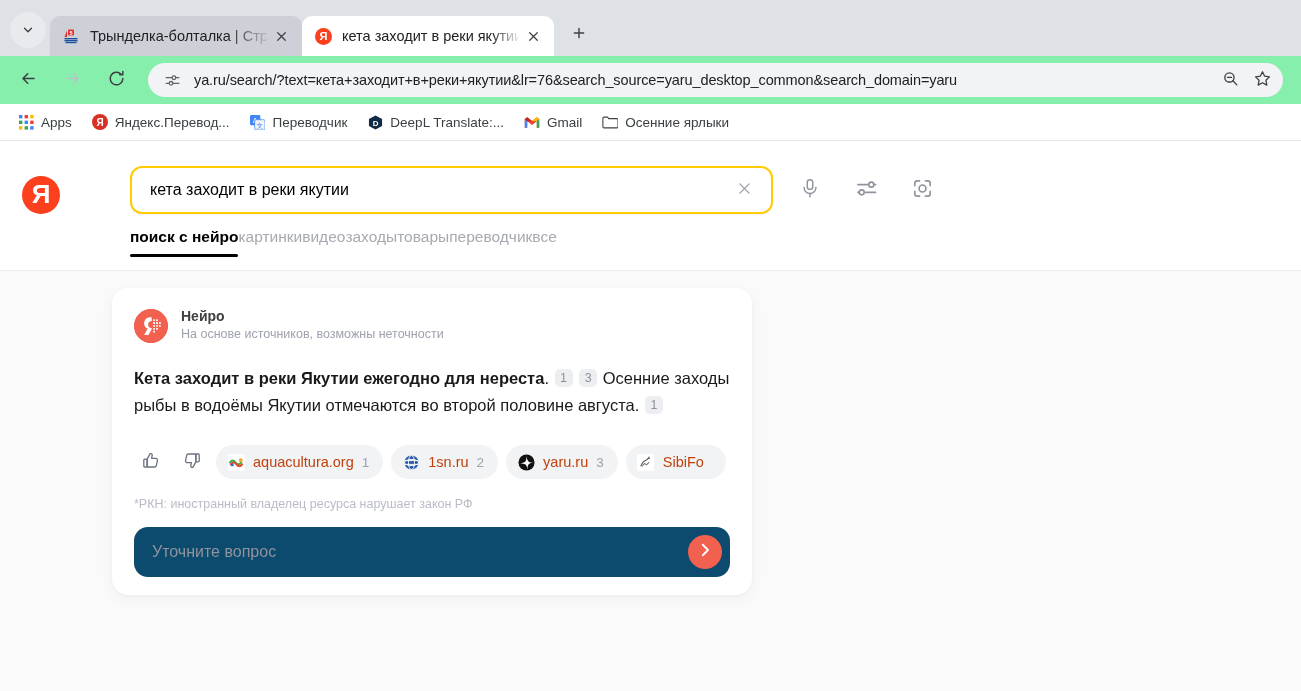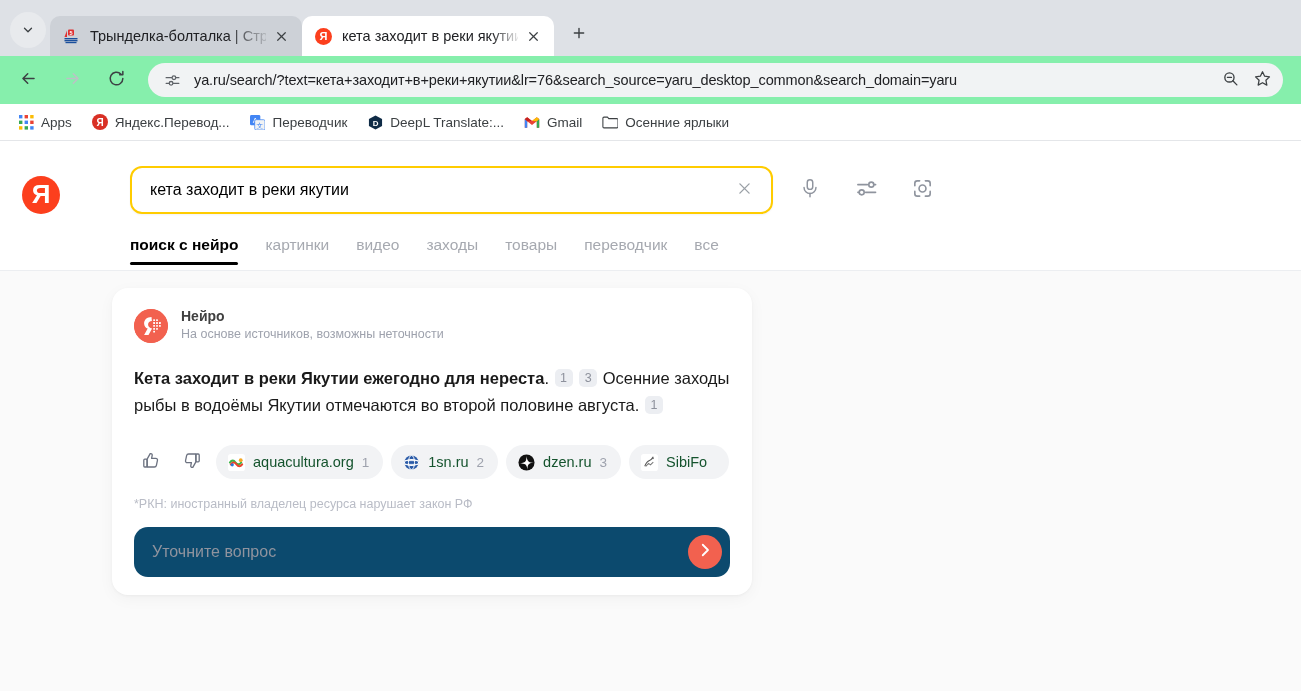--- a/index.html
+++ b/index.html
@@ -226,22 +226,21 @@
   .y-tools { display: flex; align-items: center; margin-left: 22px; gap: 26px; }
   .y-tool {
     width: 30px; height: 30px;
     display: flex; align-items: center; justify-content: center;
     cursor: pointer;
   }
 
   .y-tabs {
     display: flex;
     align-items: flex-end;
-    margin-top: 22px;
-    gap: 27px;
+    margin-top: 14px;
   }
   .y-tab {
     font-size: 15.5px;
     color: #a6a9b0;
     padding-bottom: 11px;
     cursor: pointer;
     position: relative;
     white-space: nowrap;
   }
   .y-tab.active {
@@ -353,21 +352,21 @@
     flex: 0 0 auto;
     gap: 8px;
   }
   .chip-fav {
     width: 18px; height: 18px;
     flex: 0 0 auto;
     display: flex; align-items: center; justify-content: center;
   }
   .chip-name {
     font-size: 14.5px;
-    color: #14532d;
+    color: #c2410c;
     white-space: nowrap;
   }
   .chip-num {
     font-size: 13.5px;
     color: #9ea2ad;
   }
 
   .rkn-note {
     font-size: 12.5px;
     color: #b9bcc6;
@@ -737,21 +736,21 @@
             <span class="chip-num">2</span>
           </div>
 
           <div class="chip">
             <span class="chip-fav">
               <svg width="17" height="17" viewBox="0 0 18 18">
                 <circle cx="9" cy="9" r="8.5" fill="#111111"></circle>
                 <path d="M9 2.2 c.3 3.1 1.1 5 2.5 5.9 c1.1 .7 2.7 .8 5.3 .9 c-3.1 .3 -5 1.1 -5.9 2.5 c-.7 1.1 -.8 2.7 -.9 5.3 c-.3 -3.1 -1.1 -5 -2.5 -5.9 c-1.1 -.7 -2.7 -.8 -5.3 -.9 c3.1 -.3 5 -1.1 5.9 -2.5 c.7 -1.1 .8 -2.7 .9 -5.3 Z" fill="#ffffff"></path>
               </svg>
             </span>
-            <span class="chip-name">dzen.ru</span>
+            <span class="chip-name">yaru.ru</span>
             <span class="chip-num">3</span>
           </div>
 
           <div class="chip">
             <span class="chip-fav">
               <svg width="17" height="17" viewBox="0 0 18 18">
                 <rect width="18" height="18" rx="3" fill="#ffffff"></rect>
                 <path d="M4 13 q2 -5 5 -6 q2 -0.7 4 -4" fill="none" stroke="#555" stroke-width="1.1"></path>
                 <path d="M5 13 l3 -3 l2 1.5 l3 -3" fill="none" stroke="#777" stroke-width="1.1"></path>
                 <circle cx="12.5" cy="4.5" r="1.1" fill="#666"></circle>

